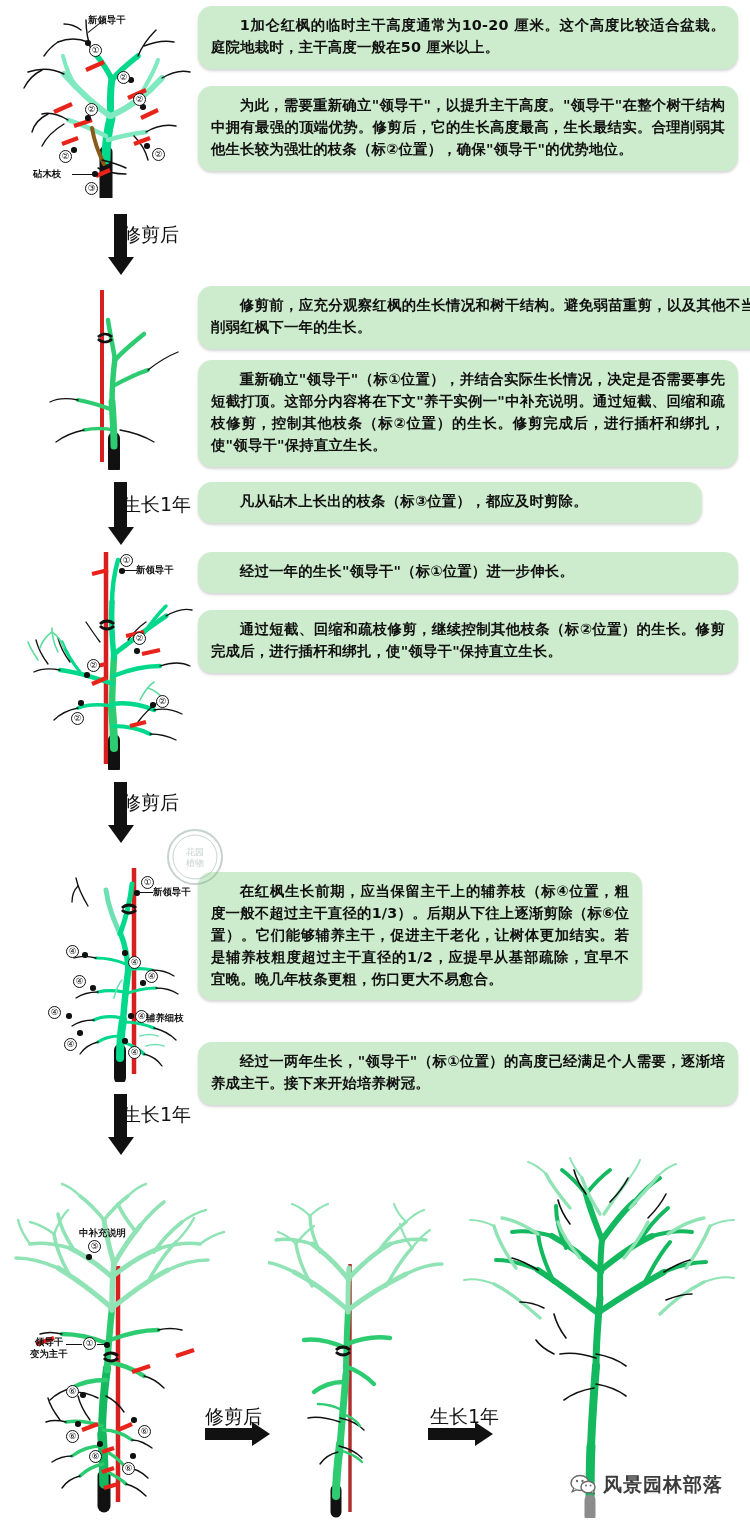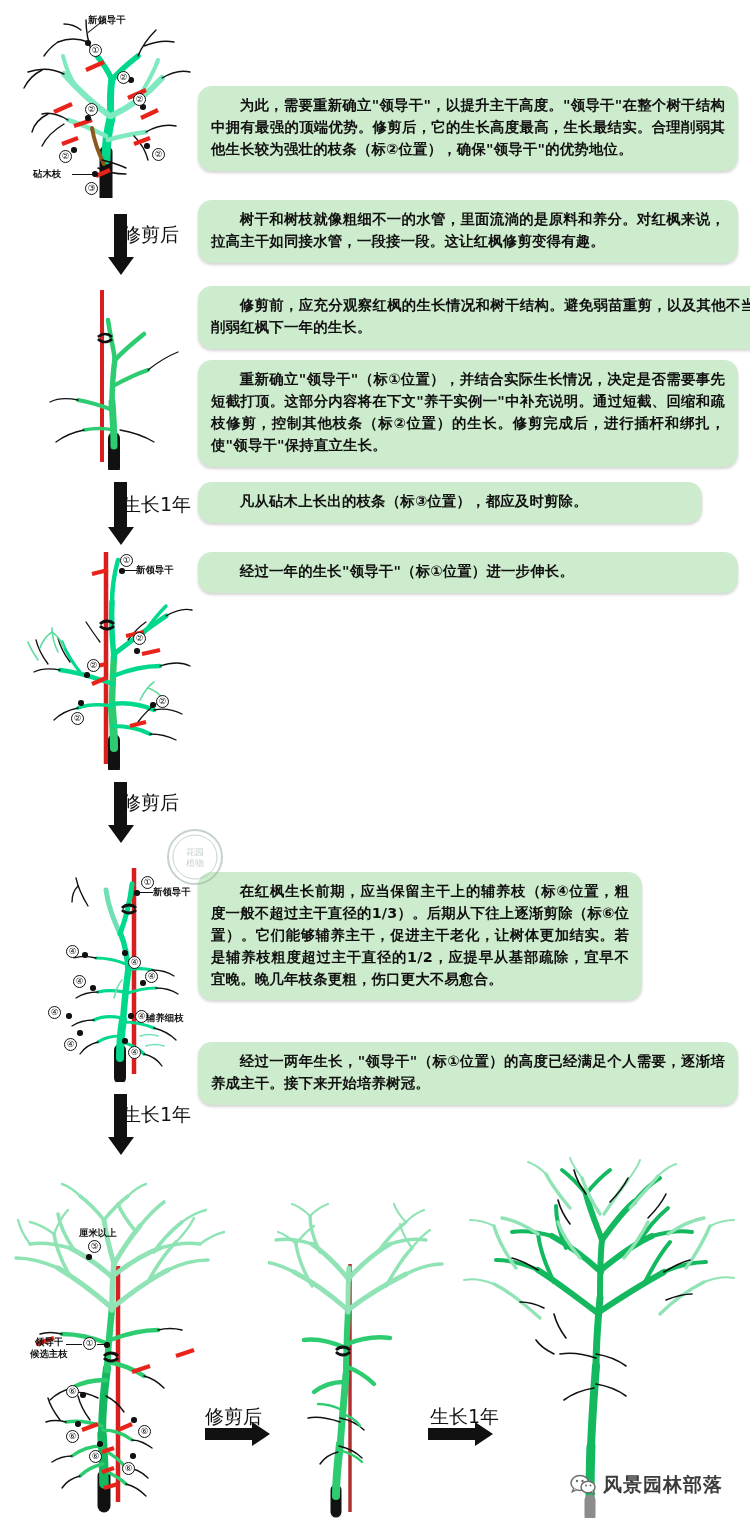--- a/index.html
+++ b/index.html
@@ -131,33 +131,34 @@
     font-weight: 700;
     color: #3b3b3b;
     letter-spacing: 1px;
   }
 </style>
 </head>
 <body>
 
 <div id="page">
 
+  <div class="bubble" style="left:198px; top:6px; width:540px;">1加仑红枫的临时主干高度通常为10-20 厘米。这个高度比较适合盆栽。庭院地栽时，主干高度一般在50 厘米以上。</div>
 
   <div class="bubble" style="left:198px; top:86px; width:540px;">为此，需要重新确立"领导干"，以提升主干高度。"领导干"在整个树干结构中拥有最强的顶端优势。修剪后，它的生长高度最高，生长最结实。合理削弱其他生长较为强壮的枝条（标②位置），确保"领导干"的优势地位。</div>
 
-  <div class="bubble" style="left:198px; top:200px; width:540px;">树干和树枝就像粗细不一的水管，里面流淌的是原料和养分。对红枫来说，拉高主干如同接水管，一段接一段。这让红枫修剪变得有趣。</div>
 
   <div class="bubble" style="left:198px; top:286px; width:644px;">修剪前，应充分观察红枫的生长情况和树干结构。避免弱苗重剪，以及其他不当修剪，这会削弱红枫下一年的生长。</div>
 
   <div class="bubble" style="left:198px; top:360px; width:540px;">重新确立"领导干"（标①位置），并结合实际生长情况，决定是否需要事先短截打顶。这部分内容将在下文"养干实例一"中补充说明。通过短截、回缩和疏枝修剪，控制其他枝条（标②位置）的生长。修剪完成后，进行插杆和绑扎，使"领导干"保持直立生长。</div>
 
   <div class="bubble" style="left:198px; top:482px; width:504px;">凡从砧木上长出的枝条（标③位置），都应及时剪除。</div>
 
   <div class="bubble" style="left:198px; top:552px; width:540px;">经过一年的生长"领导干"（标①位置）进一步伸长。</div>
 
+  <div class="bubble" style="left:198px; top:610px; width:540px;">通过短截、回缩和疏枝修剪，继续控制其他枝条（标②位置）的生长。修剪完成后，进行插杆和绑扎，使"领导干"保持直立生长。</div>
 
   <div class="bubble" style="left:198px; top:872px; width:444px;">在红枫生长前期，应当保留主干上的辅养枝（标④位置，粗度一般不超过主干直径的1/3）。后期从下往上逐渐剪除（标⑥位置）。它们能够辅养主干，促进主干老化，让树体更加结实。若是辅养枝粗度超过主干直径的1/2，应提早从基部疏除，宜早不宜晚。晚几年枝条更粗，伤口更大不易愈合。</div>
 
   <div class="bubble" style="left:198px; top:1042px; width:540px;">经过一两年生长，"领导干"（标①位置）的高度已经满足个人需要，逐渐培养成主干。接下来开始培养树冠。</div>
 
   <svg class="watermark" style="left:166px; top:828px;" viewBox="0 0 58 58">
     <circle cx="29" cy="29" r="27" fill="none" stroke="#8ea79b" stroke-width="2"></circle>
     <circle cx="29" cy="29" r="22" fill="none" stroke="#8ea79b" stroke-width="1"></circle>
     <g fill="#8ea79b" font-size="9" font-family="DejaVu Sans, sans-serif" text-anchor="middle">
       <text x="29" y="27">花园</text>
@@ -516,26 +517,26 @@
       <path d="M102 314 L114 310"></path>
       <path d="M104 330 L118 326"></path>
     </g>
 
     <g fill="none" stroke="#111" stroke-width="3">
       <path d="M104 198 C108 194 114 194 118 198"></path>
       <path d="M104 200 C108 204 114 204 118 200"></path>
     </g>
   </svg>
 
-  <div class="dlabel" style="left:79px; top:1227px;">厘米以上</div>
+  <div class="dlabel" style="left:79px; top:1227px;">中补充说明</div>
   <span class="marker" style="left:88px; top:1240px;">⑤</span>
   <span class="dot" style="left:86px; top:1254px;"></span>
 
   <div class="dlabel" style="left:35px; top:1336px;">领导干</div>
-  <div class="dlabel" style="left:30px; top:1348px;">候选主枝</div>
+  <div class="dlabel" style="left:30px; top:1348px;">变为主干</div>
   <span class="leader" style="left:66px; top:1344px; width:16px;"></span>
   <span class="marker" style="left:83px; top:1337px;">①</span>
   <span class="leader" style="left:97px; top:1344px; width:10px;"></span>
   <span class="dot" style="left:104px; top:1342px;"></span>
 
   <span class="marker" style="left:66px; top:1385px;">⑥</span>
   <span class="dot" style="left:80px; top:1392px;"></span>
 
   <span class="marker" style="left:66px; top:1430px;">⑥</span>
   <span class="dot" style="left:75px; top:1421px;"></span>

